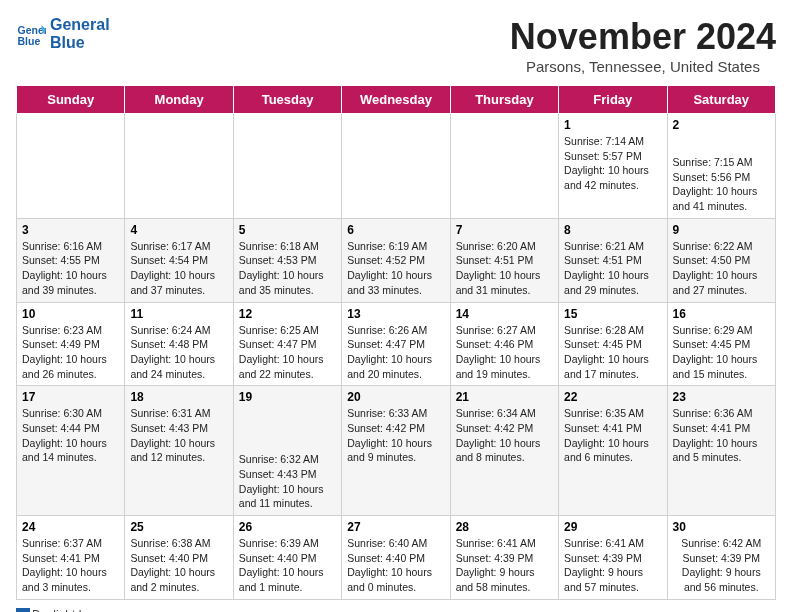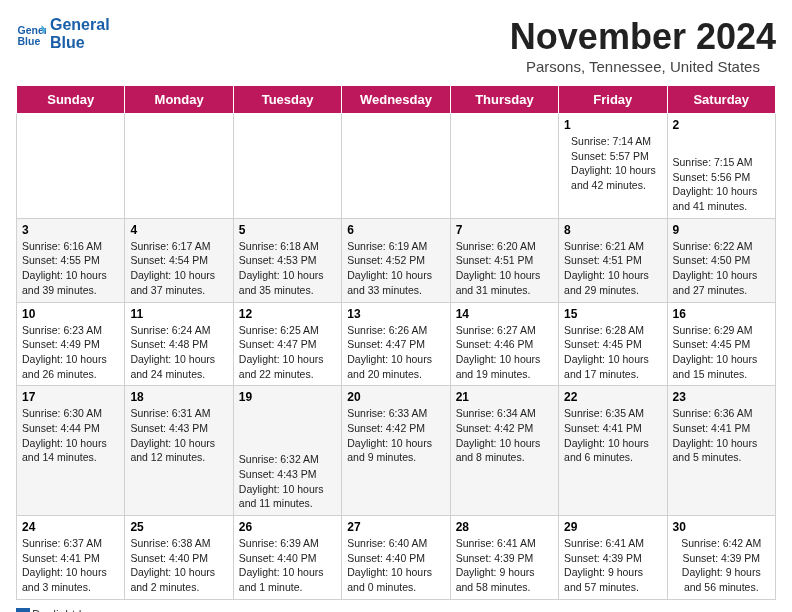--- a/index.html
+++ b/index.html
@@ -127,21 +127,21 @@
   </thead>
   <tbody id="calendar-body">
   <tr>
         <td class="empty-cell"></td>
         <td class="empty-cell"></td>
         <td class="empty-cell"></td>
         <td class="empty-cell"></td>
         <td class="empty-cell"></td>
         <td>
           <span class="day-num">1</span>
-          <div class="day-info" style="white-space: pre-line; margin-left: 7px;">Sunrise: 7:14 AM
+          <div class="day-info" style="white-space: pre-line;">Sunrise: 7:14 AM
 Sunset: 5:57 PM
 Daylight: 10 hours and 42 minutes.</div>
         </td>
         <td>
           <span class="day-num">2</span>
           <div class="day-info" style="white-space: pre-line; margin-top: 23px;">Sunrise: 7:15 AM
 Sunset: 5:56 PM
 Daylight: 10 hours and 41 minutes.</div>
         </td>
       </tr>

